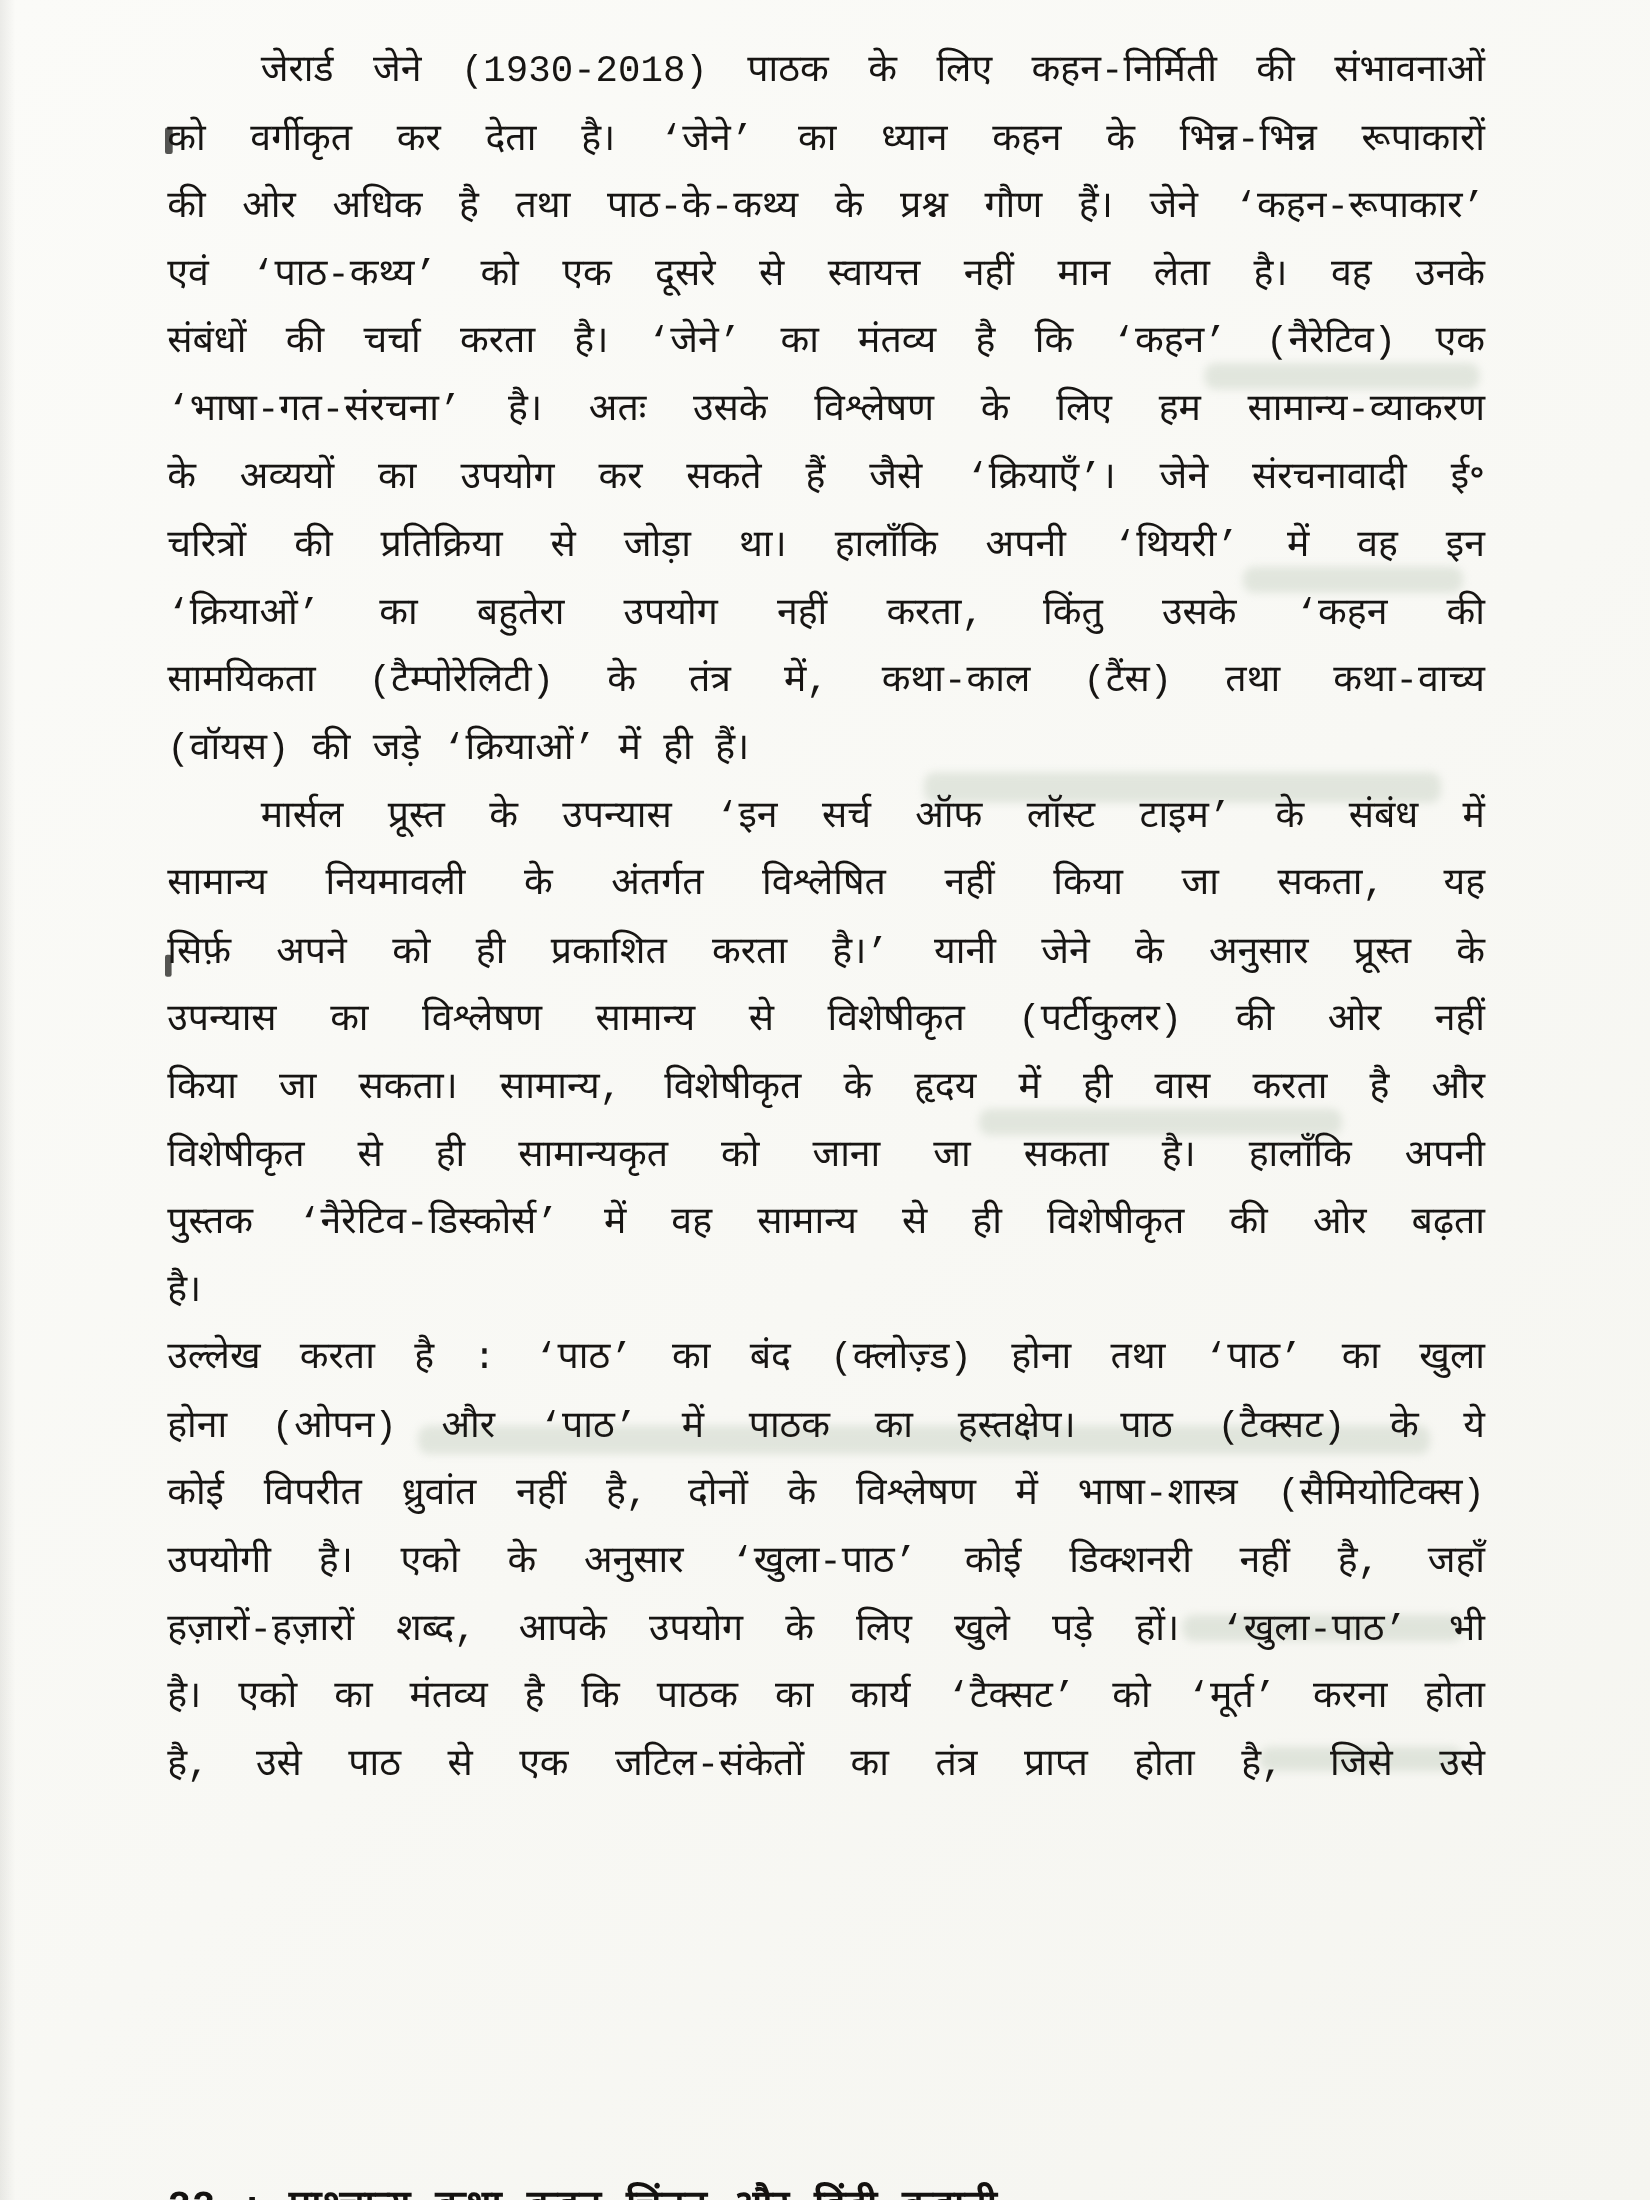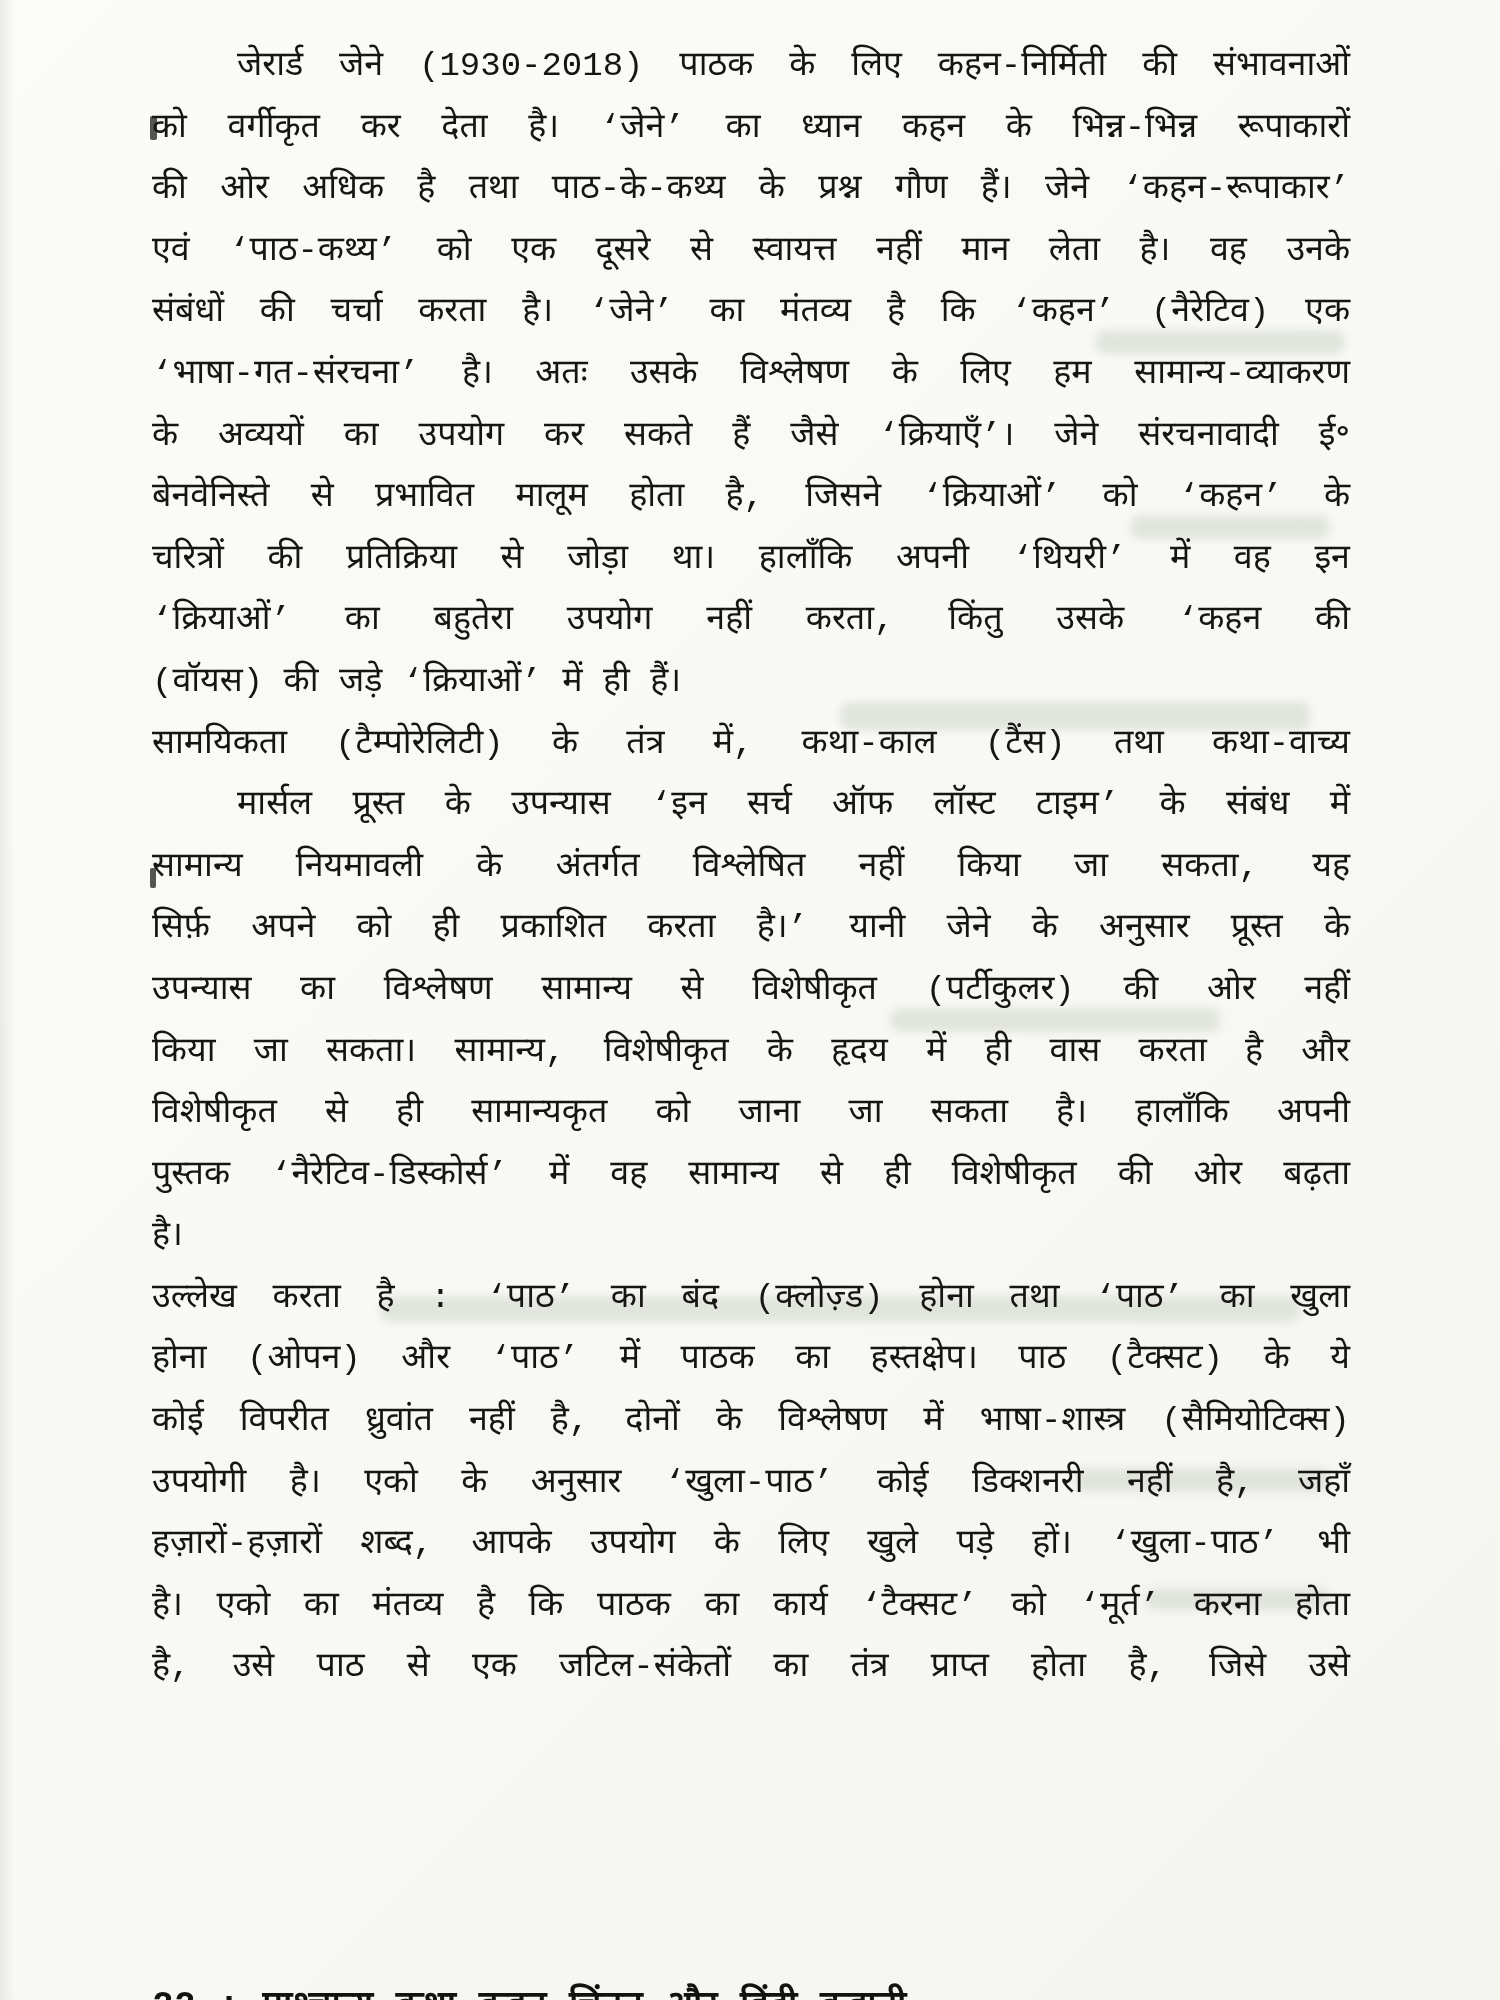--- a/index.html
+++ b/index.html
@@ -85,25 +85,24 @@
   <div class="textblock">
 
     <div>
       <div class="line indent">जेरार्ड जेने (1930-2018) पाठक के लिए कहन-निर्मिती की संभावनाओं</div>
       <div class="line">को वर्गीकृत कर देता है। ‘जेने’ का ध्यान कहन के भिन्न-भिन्न रूपाकारों</div>
       <div class="line">की ओर अधिक है तथा पाठ-के-कथ्य के प्रश्न गौण हैं। जेने ‘कहन-रूपाकार’</div>
       <div class="line">एवं ‘पाठ-कथ्य’ को एक दूसरे से स्वायत्त नहीं मान लेता है। वह उनके</div>
       <div class="line">संबंधों की चर्चा करता है। ‘जेने’ का मंतव्य है कि ‘कहन’ (नैरेटिव) एक</div>
       <div class="line">‘भाषा-गत-संरचना’ है। अतः उसके विश्लेषण के लिए हम सामान्य-व्याकरण</div>
       <div class="line">के अव्ययों का उपयोग कर सकते हैं जैसे ‘क्रियाएँ’। जेने संरचनावादी ई॰</div>
-      <div class="line">बेनवेनिस्ते से प्रभावित मालूम होता है, जिसने ‘क्रियाओं’ को ‘कहन’ के</div>
       <div class="line">चरित्रों की प्रतिक्रिया से जोड़ा था। हालाँकि अपनी ‘थियरी’ में वह इन</div>
       <div class="line">‘क्रियाओं’ का बहुतेरा उपयोग नहीं करता, किंतु उसके ‘कहन की</div>
+      <div class="line">सामयिकता (टैम्पोरेलिटी) के तंत्र में, कथा-काल (टैंस) तथा कथा-वाच्य</div>
       <div class="line noj">(वॉयस) की जड़े ‘क्रियाओं’ में ही हैं।</div>
-      <div class="line">सामयिकता (टैम्पोरेलिटी) के तंत्र में, कथा-काल (टैंस) तथा कथा-वाच्य</div>
     </div>
 
     <div>
       <div class="line indent">मार्सल प्रूस्त के उपन्यास ‘इन सर्च ऑफ लॉस्ट टाइम’ के संबंध में</div>
       <div class="line">सामान्य नियमावली के अंतर्गत विश्लेषित नहीं किया जा सकता, यह</div>
       <div class="line">सिर्फ़ अपने को ही प्रकाशित करता है।’ यानी जेने के अनुसार प्रूस्त के</div>
       <div class="line">उपन्यास का विश्लेषण सामान्य से विशेषीकृत (पर्टीकुलर) की ओर नहीं</div>
       <div class="line">किया जा सकता। सामान्य, विशेषीकृत के हृदय में ही वास करता है और</div>
       <div class="line">विशेषीकृत से ही सामान्यकृत को जाना जा सकता है। हालाँकि अपनी</div>
       <div class="line">पुस्तक ‘नैरेटिव-डिस्कोर्स’ में वह सामान्य से ही विशेषीकृत की ओर बढ़ता</div>

